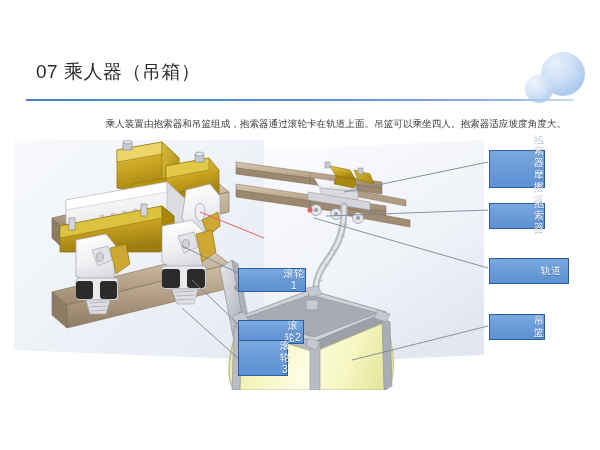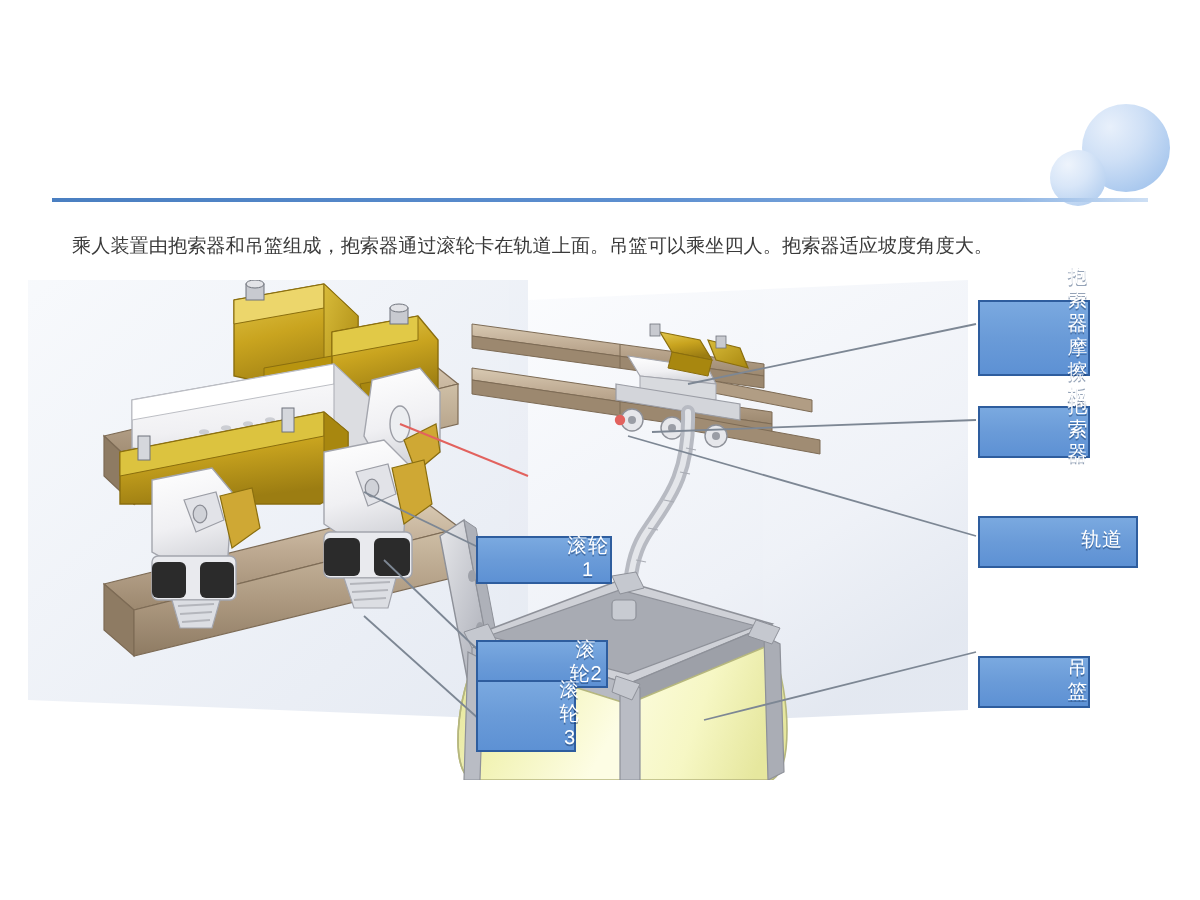--- a/index.html
+++ b/index.html
@@ -35,21 +35,21 @@
 
   
   .rule{
     position:absolute;left:26px;top:99px;width:548px;height:2px;
     background:linear-gradient(to right,#4a7fc1 0%,#5d8fd0 55%,#8fb5e4 88%,#cddff4 100%);
   }
 
   
   .body-text{
     position:absolute;left:36px;top:117px;width:530px;
-    font-size:9.6px;line-height:14px;color:#3a3a3a;white-space:nowrap;
+    font-size:9.6px;line-height:14px;color:#3a3a3a;white-space:nowrap;text-align:right;
   }
 
   
   .stage{
     position:absolute;left:14px;top:140px;width:572px;height:250px;
   }
   .stage svg{display:block;width:572px;height:250px;}
 
   
   .label{
@@ -69,20 +69,21 @@
   .label span{display:block;}
 </style>
 </head>
 <body>
 
 <div id="slide">
 
   <div class="deco-circle-lg"></div>
   <div class="deco-circle-sm"></div>
 
+  <div class="title">07 乘人器（吊箱）</div>
 
   <div class="rule"></div>
 
   <div class="body-text">乘人装置由抱索器和吊篮组成，抱索器通过滚轮卡在轨道上面。吊篮可以乘坐四人。抱索器适应坡度角度大。</div>
 
   <div class="stage">
     <svg viewBox="0 0 572 250" xmlns="http://www.w3.org/2000/svg">
       <defs>
         <linearGradient id="railG" x1="0" y1="0" x2="0" y2="1">
           <stop offset="0%" stop-color="#d8c9b2"></stop>
@@ -326,17 +327,17 @@
   <div class="label two-line" style="left:489px;top:150px;width:56px;height:38px;">
     <span>抱索器</span>
     <span>摩擦板</span>
   </div>
   <div class="label" style="left:489px;top:203px;width:56px;height:26px;">
     <span>抱索器</span>
   </div>
   <div class="label" style="left:489px;top:258px;width:80px;height:26px;">
     <span>轨道</span>
   </div>
-  <div class="label" style="left:489px;top:328px;width:56px;height:26px;align-items:center;">
+  <div class="label" style="left:489px;top:314px;width:56px;height:26px;align-items:center;">
     <span>吊篮</span>
   </div>
 
 </div>
 
 </body></html>

